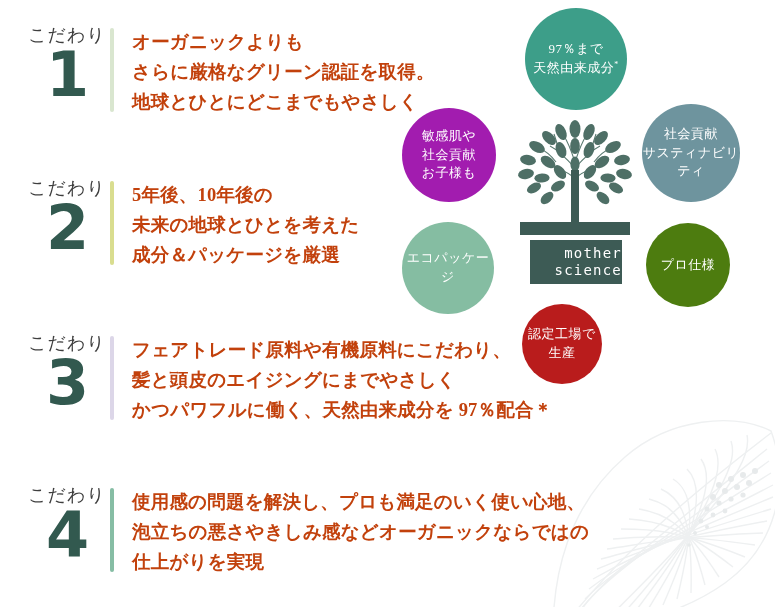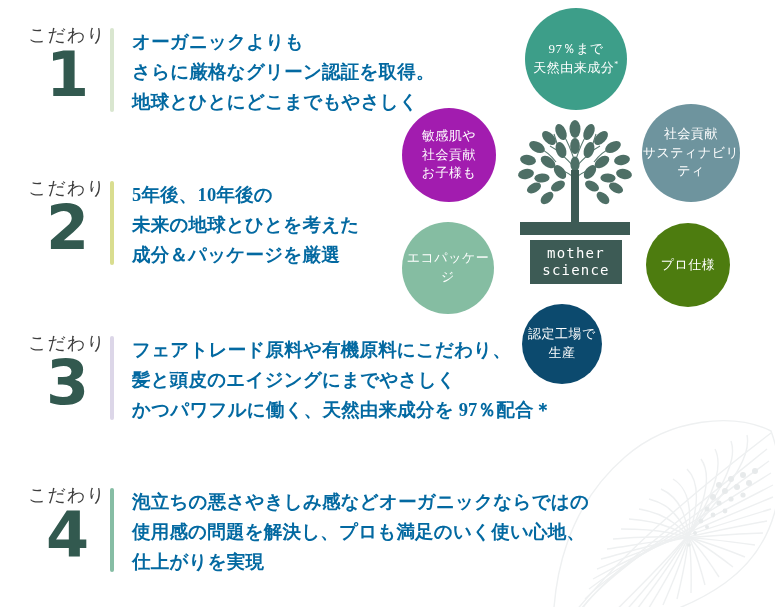--- a/index.html
+++ b/index.html
@@ -67,21 +67,21 @@
   }
   .divider-bar {
     flex: 0 0 4px;
     width: 4px;
     border-radius: 2px;
     margin: 6px 18px 0 4px;
     align-self: stretch;
   }
   .point-text {
     padding-top: 6px;
-    color: #0369a1;
+    color: #c2410c;
     font-size: 18.5px;
     line-height: 1.62;
     font-weight: bold;
     letter-spacing: 0.2px;
     white-space: nowrap;
     font-family: "Liberation Serif", "DejaVu Serif", serif;
   }
   .point-text .tline { display: block; }
 
   
@@ -135,21 +135,21 @@
   }
   .logo-plate {
     position: absolute;
     left: 14px;
     top: 120px;
     width: 92px;
     height: 44px;
     background: #3d5b55;
     display: flex;
     flex-direction: column;
-    align-items: center;
+    align-items: flex-end;
     justify-content: center;
     color: #ffffff;
     font-family: "DejaVu Sans Mono", "Liberation Mono", monospace;
     font-size: 14px;
     line-height: 1.18;
     letter-spacing: 1.2px;
   }
 </style>
 </head>
 <body>
@@ -241,22 +241,22 @@
           <span class="tline">かつパワフルに働く、天然由来成分を 97％配合＊</span>
         </div>
       </div>
       <div class="point-row" style="top: 482px;">
         <div class="point-num-block">
           <div class="kodawari-label">こだわり</div>
           <div class="point-number">4</div>
         </div>
         <div class="divider-bar" style="background: rgb(134, 189, 164); height: 84px;"></div>
         <div class="point-text">
+          <span class="tline">使用感の問題を解決し、プロも満足のいく使い心地、</span>
           <span class="tline">泡立ちの悪さやきしみ感などオーガニックならではの</span>
-          <span class="tline">使用感の問題を解決し、プロも満足のいく使い心地、</span>
           <span class="tline">仕上がりを実現</span>
         </div>
       </div>
     </div>
 
   <div class="bubble-cluster">
 
   <div class="bubble" style="left: 145px; top: 8px; width: 102px; height: 102px; background: rgb(61, 158, 137); font-size: 13px;">
         <div>
           <span class="bline">97％まで</span>
@@ -279,21 +279,21 @@
       <div class="bubble" style="left: 22px; top: 222px; width: 92px; height: 92px; background: rgb(133, 189, 162); font-size: 13px;">
         <div>
           <span class="bline">エコパッケージ</span>
         </div>
       </div>
       <div class="bubble" style="left: 266px; top: 223px; width: 84px; height: 84px; background: #4d7c0f; font-size: 13px;">
         <div>
           <span class="bline">プロ仕様</span>
         </div>
       </div>
-      <div class="bubble" style="left: 142px; top: 304px; width: 80px; height: 80px; background: #0c4a6e; font-size: 13px; align-items: center;">
+      <div class="bubble" style="left: 142px; top: 304px; width: 80px; height: 80px; background: #b91c1c; font-size: 13px; align-items: center;">
         <div>
           <span class="bline">認定工場で</span>
           <span class="bline">生産</span>
         </div>
       </div>
     </div>
 
   <div class="logo-wrap">
     <svg class="logo-tree" viewBox="0 0 118 110">
       <g fill="none" stroke="#5a7a71" stroke-width="1.1">

